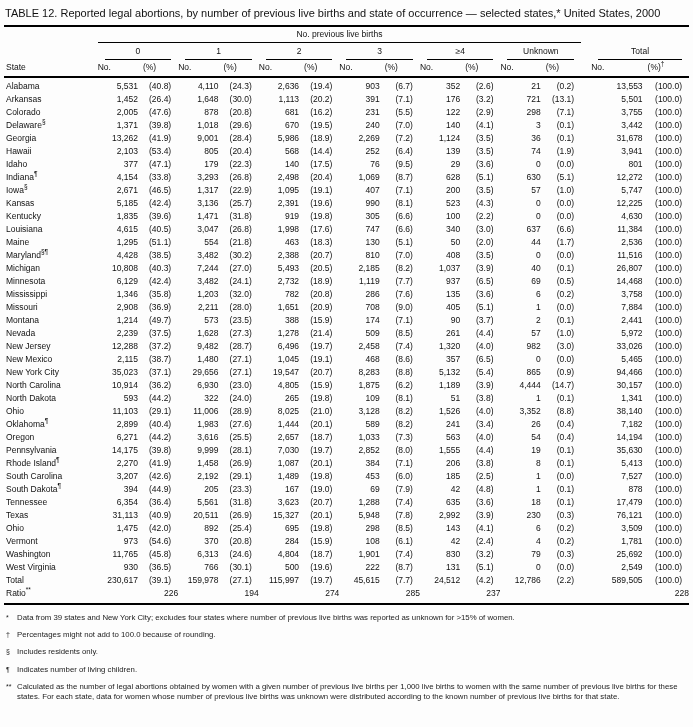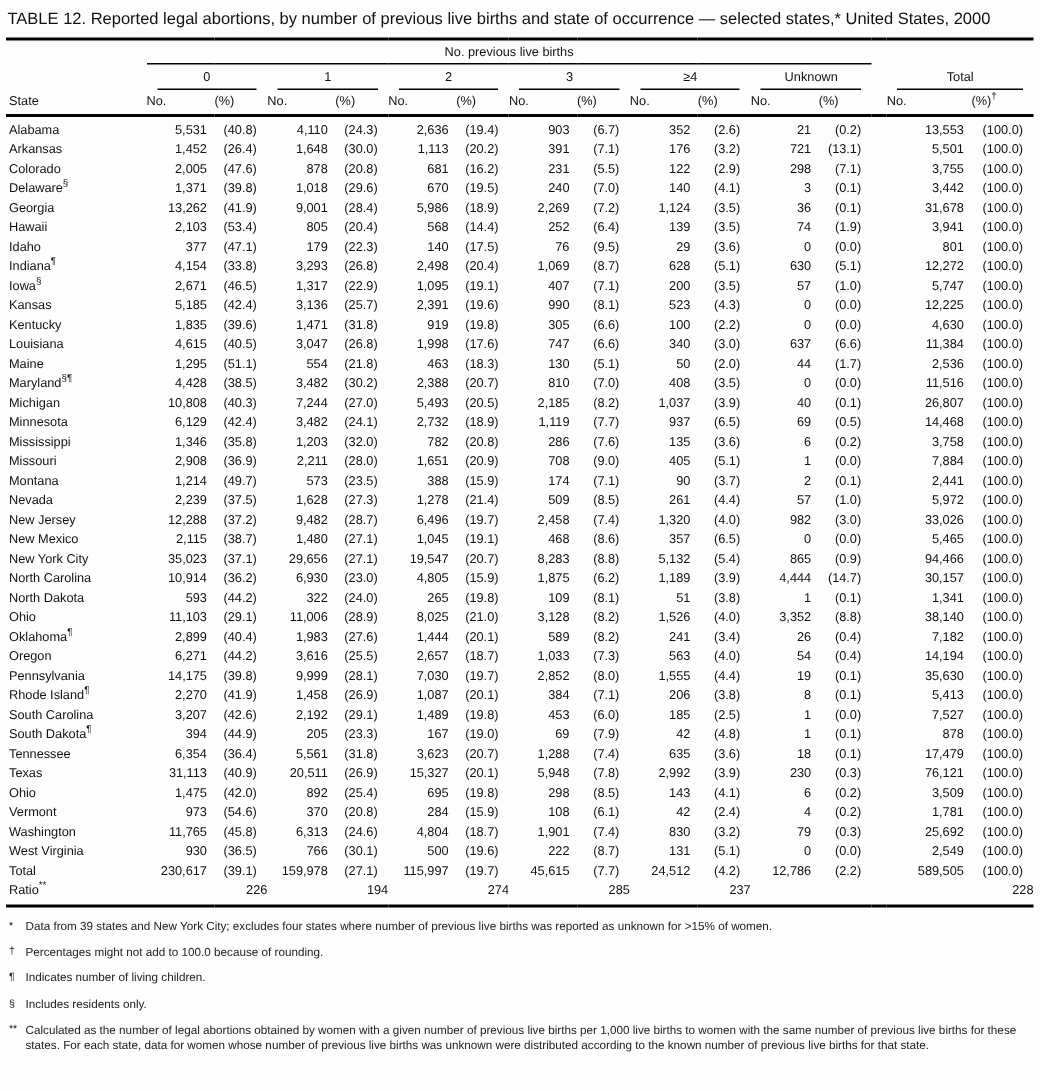--- a/index.html
+++ b/index.html
@@ -816,16 +816,16 @@
         <td colspan="2"></td>
         <td class="spacer"></td>
         <td colspan="2">228</td>
       </tr>
     </tbody>
 </table>
 
 <div class="footnotes">
   <div class="note"><span class="marker">*</span><span>Data from 39 states and New York City; excludes four states where number of previous live births was reported as unknown for &gt;15% of women.</span></div>
   <div class="note"><span class="marker">†</span><span>Percentages might not add to 100.0 because of rounding.</span></div>
+  <div class="note"><span class="marker">§</span><span>Includes residents only.</span></div>
   <div class="note"><span class="marker">¶</span><span>Indicates number of living children.</span></div>
-  <div class="note"><span class="marker">§</span><span>Includes residents only.</span></div>
   <div class="note"><span class="marker">**</span><span>Calculated as the number of legal abortions obtained by women with a given number of previous live births per 1,000 live births to women with the same number of previous live births for these states. For each state, data for women whose number of previous live births was unknown were distributed according to the known number of previous live births for that state.</span></div>
 </div>
 
 </body></html>

